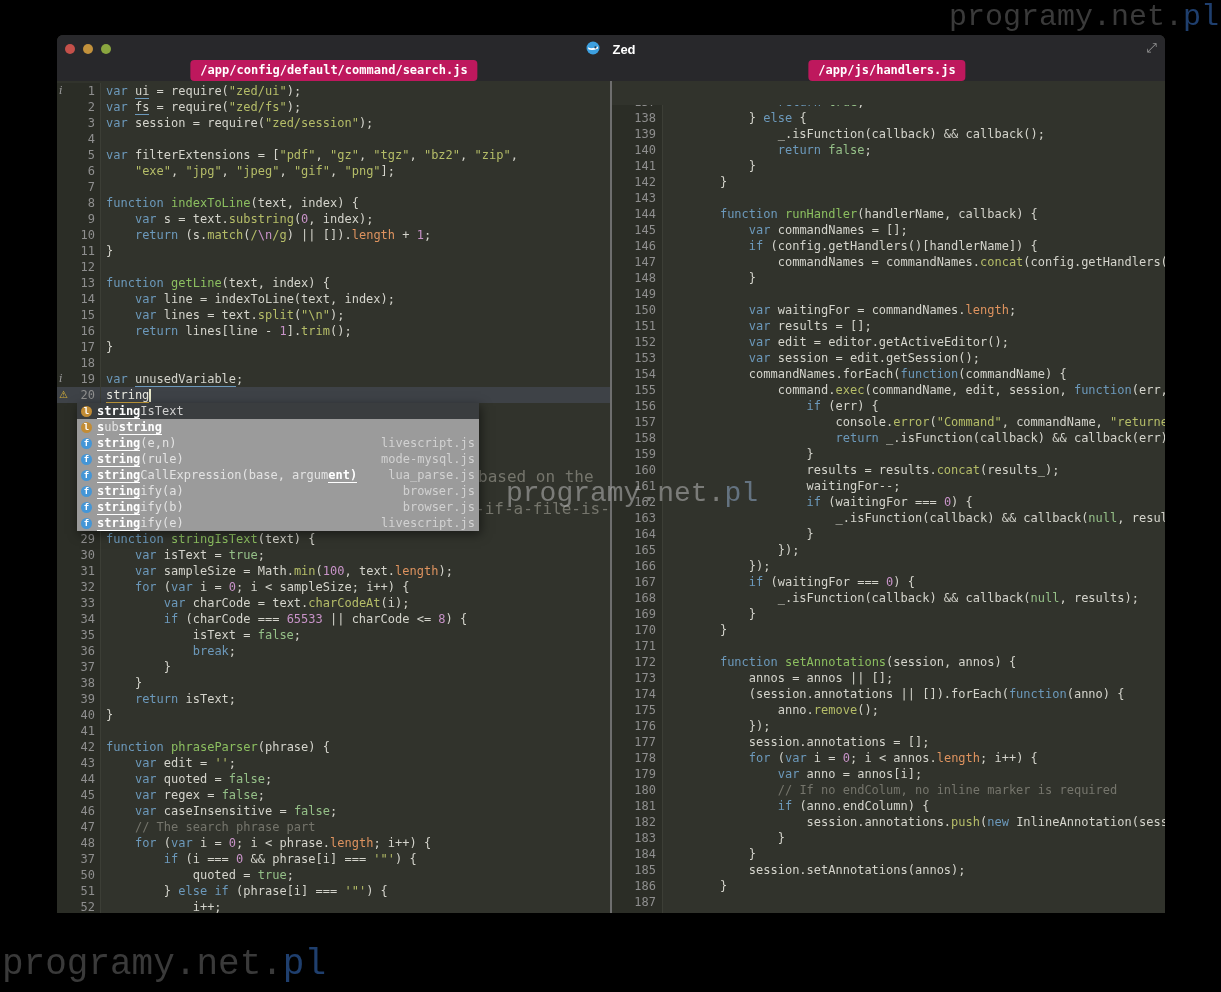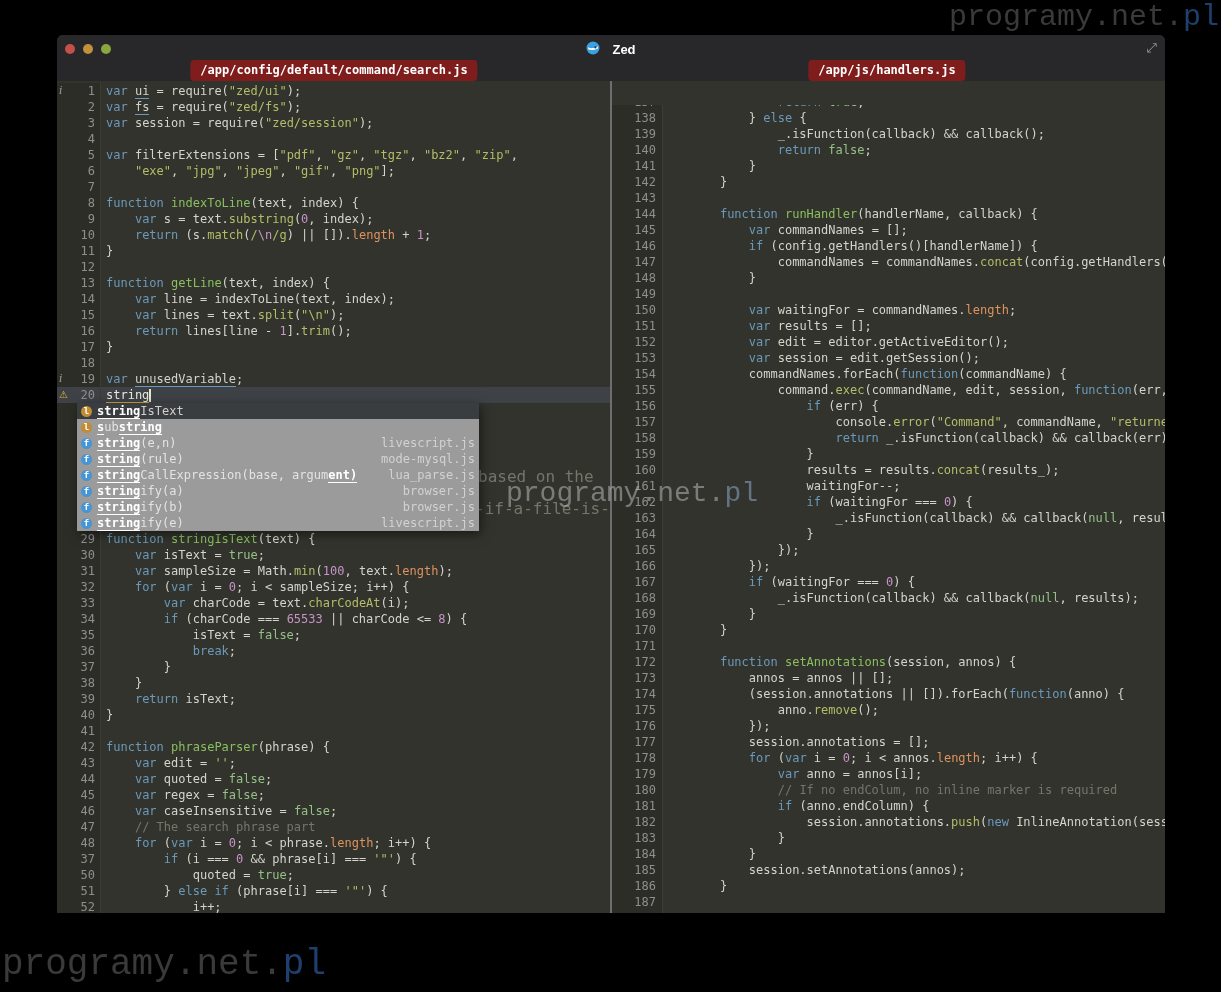--- a/index.html
+++ b/index.html
@@ -15,21 +15,21 @@
     border-radius:6px 6px 0 0;overflow:hidden;}
   #header{position:absolute;left:0;top:0;width:100%;height:46px;background:#28282b;z-index:10;}
   #titlebar{height:28px;display:flex;align-items:center;position:relative;}
   .lights{position:absolute;left:8px;top:9px;display:flex;gap:8px;}
   .light{width:10px;height:10px;border-radius:50%;}
   .light.red{background:#c4504a;} .light.yellow{background:#c2913c;} .light.green{background:#8aa63f;}
   #title-center{margin:0 auto;display:flex;align-items:center;gap:12px;color:#fff;
     font-family:"Liberation Sans",sans-serif;font-weight:bold;font-size:13px;}
   #expand{position:absolute;right:8px;top:5px;color:#9a9a9a;font-size:13px;cursor:pointer;
     font-family:"DejaVu Sans",sans-serif;}
-  .tab{position:absolute;top:25px;transform:translateX(-50%);background:#7f1d1d;color:#fff;
+  .tab{position:absolute;top:25px;transform:translateX(-50%);background:#be185d;color:#fff;
     font-size:12px;font-weight:bold;padding:3px 10px 4px 10px;border-radius:4px;white-space:nowrap;z-index:12;}
   #tab-left{left:277px;} #tab-right{left:830px;}
 
   #panes{position:absolute;left:0;top:46px;width:100%;height:832px;display:flex;}
   .pane{position:relative;overflow:hidden;height:100%;background:#31332c;}
   #pane-left{width:553px;} #divider{width:2px;background:#6e6e6e;} #pane-right{width:553px;margin-top:24px;}
   .rows{position:relative;}
   #pane-left .rows{padding-top:2px;} #pane-right .rows{margin-top:-11px;}
   .code-row{display:flex;height:16px;line-height:16px;font-size:12px;white-space:pre;}
   .code-row.current{background:#3e4247;}

